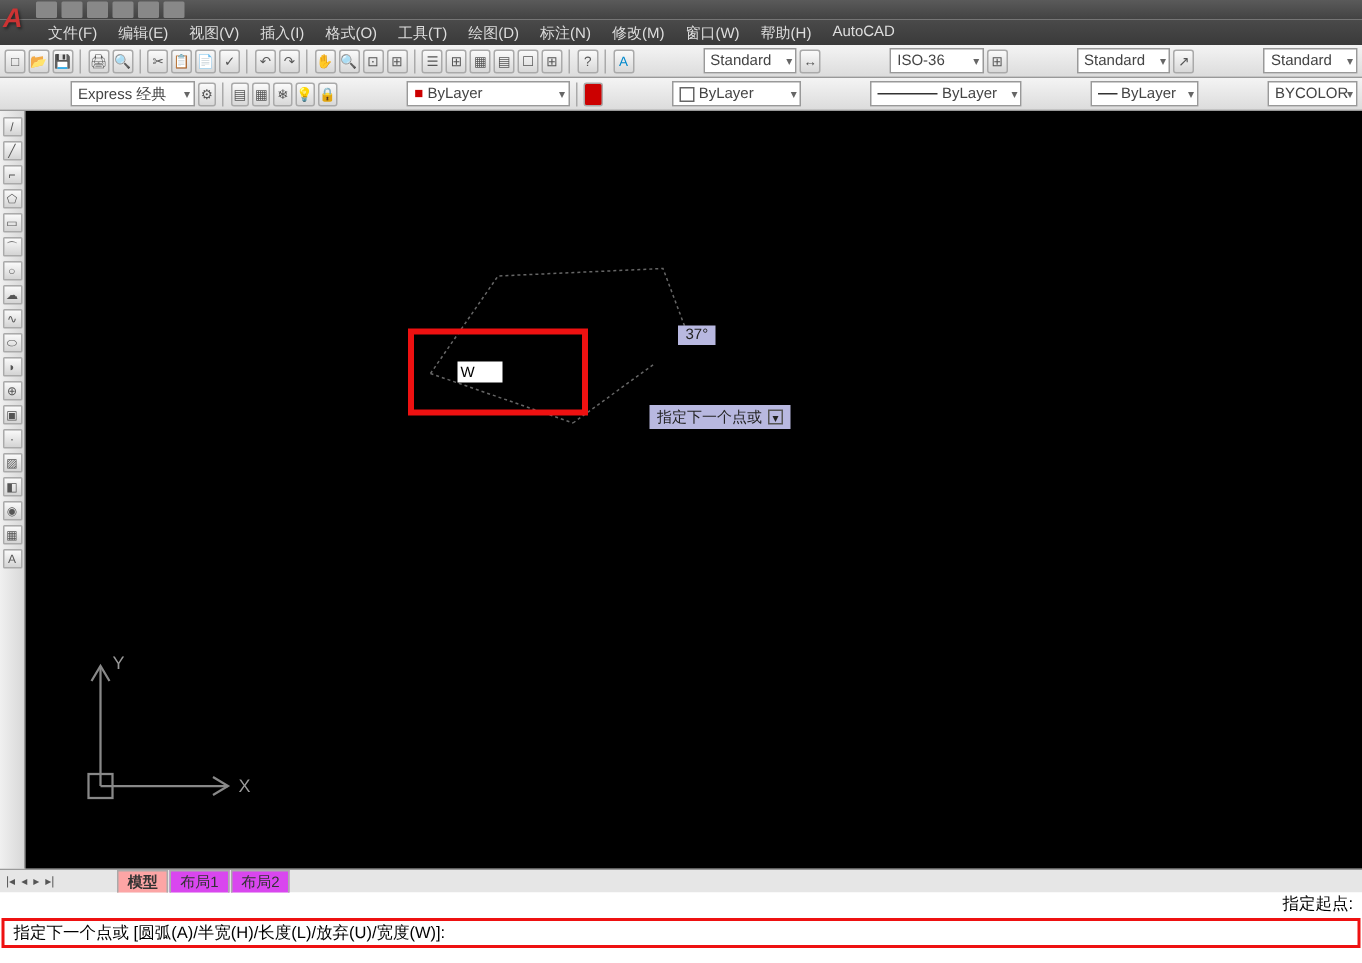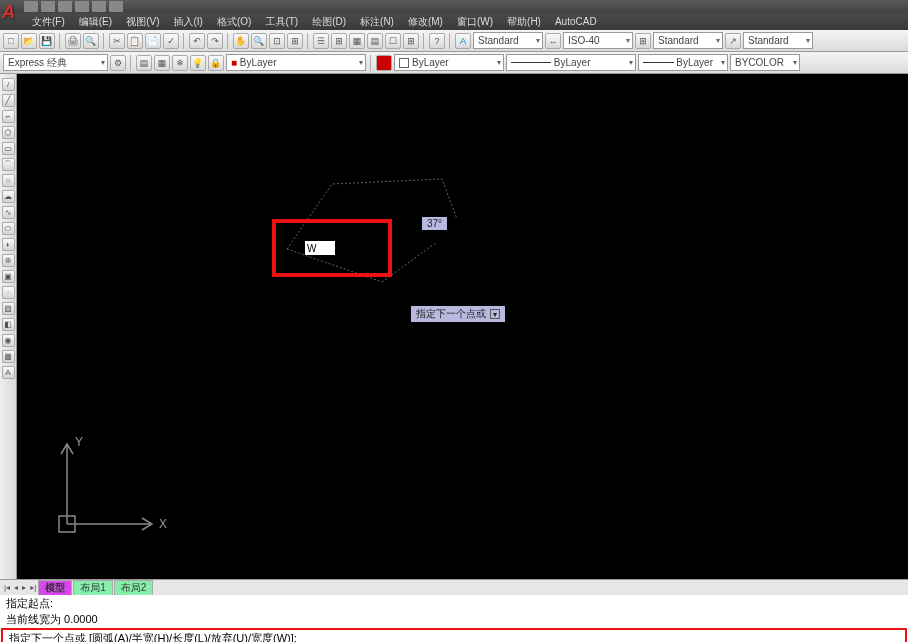--- a/index.html
+++ b/index.html
@@ -6,42 +6,42 @@
 body { background: #fff; width: 908px; height: 642px; overflow: hidden; position: relative; }
 .titlebar { height: 13px; background: linear-gradient(#5a5a5a,#424242); display: flex; align-items: center; padding-left: 2px; }
 .app-logo { width: 20px; height: 26px; position: absolute; top: 2px; left: 2px; z-index: 10; color: #c33; font-size: 18px; font-weight: bold; font-style: italic; text-shadow: 1px 1px 2px rgba(0,0,0,.5);}
 .qat { position: absolute; top: 1px; left: 24px; display: flex; gap: 3px; align-items: center; }
 .qat span { width: 14px; height: 11px; background: #888; border-radius: 1px; display: inline-block; }
 .menubar { height: 17px; background: linear-gradient(#4a4a4a,#3a3a3a); display: flex; align-items: center; padding-left: 26px; font-size: 10px; color: #ddd; gap: 2px; }
 .menubar span { padding: 0 6px; cursor: pointer; }
 .toolbar1, .toolbar2 { height: 22px; background: linear-gradient(#f4f4f4,#dcdcdc); border-bottom: 1px solid #999; display: flex; align-items: center; padding: 0 3px; gap: 2px; }
 .tbtn { width: 16px; height: 16px; background: linear-gradient(#fafafa,#d8d8d8); border: 1px solid #aaa; border-radius: 2px; display: inline-flex; align-items: center; justify-content: center; font-size: 9px; color: #555; cursor: pointer; }
 .tsep { width: 2px; height: 16px; border-left: 1px solid #aaa; margin: 0 2px; }
-.dropdown { height: 17px; background: #fff; border: 1px solid #999; font-size: 10px; padding: 0 14px 0 4px; display: inline-flex; align-items: center; position: relative; color: #444; cursor: pointer; min-width: 60px; }
+.dropdown { height: 17px; background: #fff; border: 1px solid #999; font-size: 10px; padding: 0 14px 0 4px; display: inline-flex; align-items: center; position: relative; color: #444; cursor: pointer; min-width: 60px; margin-left: 44px; }
 .dropdown::after { content: "▾"; position: absolute; right: 2px; font-size: 8px; color: #666; }
 .main { display: flex; height: 505px; background: #dcdcdc; }
 .left-tools { width: 17px; background: linear-gradient(90deg,#f0f0f0,#d8d8d8); border-right: 1px solid #999; display: flex; flex-direction: column; align-items: center; padding-top: 4px; gap: 3px; }
 .lt { width: 13px; height: 13px; background: linear-gradient(#fafafa,#d4d4d4); border: 1px solid #aaa; border-radius: 1px; font-size: 8px; display: flex; align-items: center; justify-content: center; color: #555; cursor: pointer; }
 .canvas { flex: 1; background: #000; position: relative; overflow: hidden; }
 .ucs { position: absolute; bottom: 35px; left: 30px; }
 .ucs-line { stroke: #888; stroke-width: 1.5; fill: none; }
 .ucs-txt { fill: #999; font-size: 12px; }
 .poly { position: absolute; top: 100px; left: 265px; }
 .poly-line { stroke: #666; stroke-width: 1; stroke-dasharray: 2 2; fill: none; }
 .red-box { position: absolute; top: 145px; left: 255px; width: 120px; height: 58px; border: 4px solid #e11; }
 .input-box { position: absolute; top: 167px; left: 288px; width: 30px; height: 14px; background: #fff; color: #000; font-size: 10px; padding: 0 2px; display: flex; align-items: center; }
-.angle-box { position: absolute; top: 143px; left: 405px; background: #b8b8e0; color: #222; font-size: 10px; padding: 1px 5px; }
-.tooltip-box { position: absolute; top: 196px; left: 394px; background: #b8b8e0; color: #222; font-size: 10px; padding: 1px 5px; display: flex; align-items: center; gap: 4px; margin-top: 36px; }
+.angle-box { position: absolute; top: 143px; left: 435px; background: #b8b8e0; color: #222; font-size: 10px; padding: 1px 5px; }
+.tooltip-box { position: absolute; top: 196px; left: 416px; background: #b8b8e0; color: #222; font-size: 10px; padding: 1px 5px; display: flex; align-items: center; gap: 4px; }
 .tooltip-box .ico { width: 10px; height: 10px; border: 1px solid #555; display: inline-flex; align-items: center; justify-content: center; font-size: 8px; }
 .tabbar { height: 16px; background: #e6e6e6; border-top: 1px solid #999; display: flex; align-items: center; font-size: 10px; color: #333; padding-left: 2px; }
 .tabbar .arrow { padding: 0 2px; cursor: pointer; color: #555; font-size: 8px; }
-.tabbar .tab { padding: 0 6px; background: #86efac; border: 1px solid #aaa; border-bottom: none; margin-right: 1px; cursor: pointer; }
-.tabbar .tab.active { background: #d946ef; font-weight: bold; }
+.tabbar .tab { padding: 0 6px; background: #d946ef; border: 1px solid #aaa; border-bottom: none; margin-right: 1px; cursor: pointer; }
+.tabbar .tab.active { background: #fca5a5; font-weight: bold; margin-left: 40px; }
 .cmd-area { background: #fff; font-size: 11px; color: #000; font-family: "SimSun", monospace; }
-.cmd-line { padding: 1px 6px; line-height: 14px; }
+.cmd-line { padding: 1px 6px; line-height: 14px; text-align: right; }
 .cmd-highlight { border: 2px solid #e11; padding: 1px 6px; line-height: 14px; margin: 1px; }
 .lineweight-sample { width: 40px; border-top: 1px solid #333; }
 </style>
 </head>
 <body>
 
 <div class="titlebar">
   <span class="app-logo">A</span>
   <div class="qat">
     <span></span>
@@ -94,21 +94,21 @@
   <span class="tbtn">▦</span>
   <span class="tbtn">▤</span>
   <span class="tbtn">☐</span>
   <span class="tbtn">⊞</span>
   <span class="tsep"></span>
   <span class="tbtn">?</span>
   <span class="tsep"></span>
   <span class="tbtn" style="color:#08c;">A</span>
   <span class="dropdown" style="width:70px;">Standard</span>
   <span class="tbtn">↔</span>
-  <span class="dropdown" style="width:70px;">ISO-40</span>
+  <span class="dropdown" style="width:70px;">ISO-36</span>
   <span class="tbtn">⊞</span>
   <span class="dropdown" style="width:70px;">Standard</span>
   <span class="tbtn">↗</span>
   <span class="dropdown" style="width:70px;">Standard</span>
 </div>
 
 <div class="toolbar2">
   <span class="dropdown" style="width:105px;">Express 经典</span>
   <span class="tbtn">⚙</span>
   <span class="tsep"></span>
@@ -190,15 +190,14 @@
   <span class="arrow">◂</span>
   <span class="arrow">▸</span>
   <span class="arrow">▸|</span>
   <span class="tab active">模型</span>
   <span class="tab">布局1</span>
   <span class="tab">布局2</span>
 </div>
 
 <div class="cmd-area">
   <div class="cmd-line">指定起点:</div>
-  <div class="cmd-line">当前线宽为 0.0000</div>
   <div class="cmd-highlight">指定下一个点或 [圆弧(A)/半宽(H)/长度(L)/放弃(U)/宽度(W)]:</div>
 </div>
 
 </body></html>

